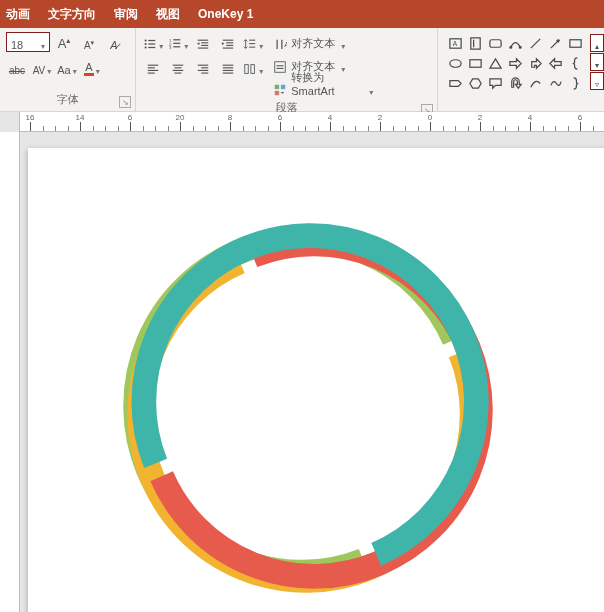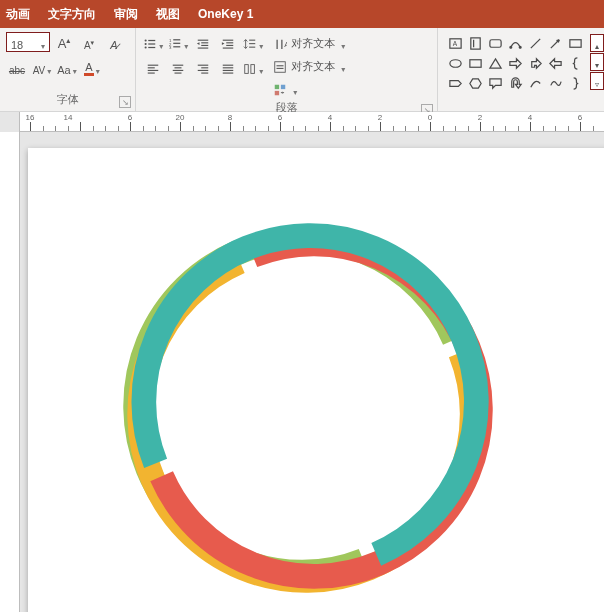--- a/index.html
+++ b/index.html
@@ -225,20 +225,21 @@
         </div>
         <div class="ctl para-btn dd-caret">
           <span class="icon">
               <svg viewBox="0 0 16 16">
                 <rect x="2" y="2" width="5" height="5" fill="#6fb36f"></rect>
                 <rect x="9" y="2" width="5" height="5" fill="#6fa0d0"></rect>
                 <rect x="2" y="9" width="5" height="5" fill="#d07a6f"></rect>
                 <path d="M9 11h3l-1-1m1 1-1 1" stroke="#555" fill="none"></path>
               </svg>
             </span>
+          <span>转换为 SmartArt</span>
         </div>
       </div>
     </div>
     <div class="group-label">
       <span>段落</span>
       <span class="launcher">↘</span>
     </div>
   </div>
 
   <div class="group" style="flex:1;border-right:none">
@@ -369,21 +370,21 @@
 
 <div class="ruler-area">
   <div class="vruler-spacer"></div>
   <div class="ruler" id="ruler">
       <div class="tick major" style="left: 10px;"></div>
       <div class="rlabel" style="left: 10px;">16</div>
       <div class="tick" style="left: 22.5px;"></div>
       <div class="tick" style="left: 35px;"></div>
       <div class="tick" style="left: 47.5px;"></div>
       <div class="tick major" style="left: 60px;"></div>
-      <div class="rlabel" style="left: 48px;">14</div>
+      <div class="rlabel" style="left: 60px;">14</div>
       <div class="tick" style="left: 72.5px;"></div>
       <div class="tick" style="left: 85px;"></div>
       <div class="tick" style="left: 97.5px;"></div>
       <div class="tick major" style="left: 110px;"></div>
       <div class="rlabel" style="left: 110px;">6</div>
       <div class="tick" style="left: 122.5px;"></div>
       <div class="tick" style="left: 135px;"></div>
       <div class="tick" style="left: 147.5px;"></div>
       <div class="tick major" style="left: 160px;"></div>
       <div class="rlabel" style="left: 160px;">20</div>

